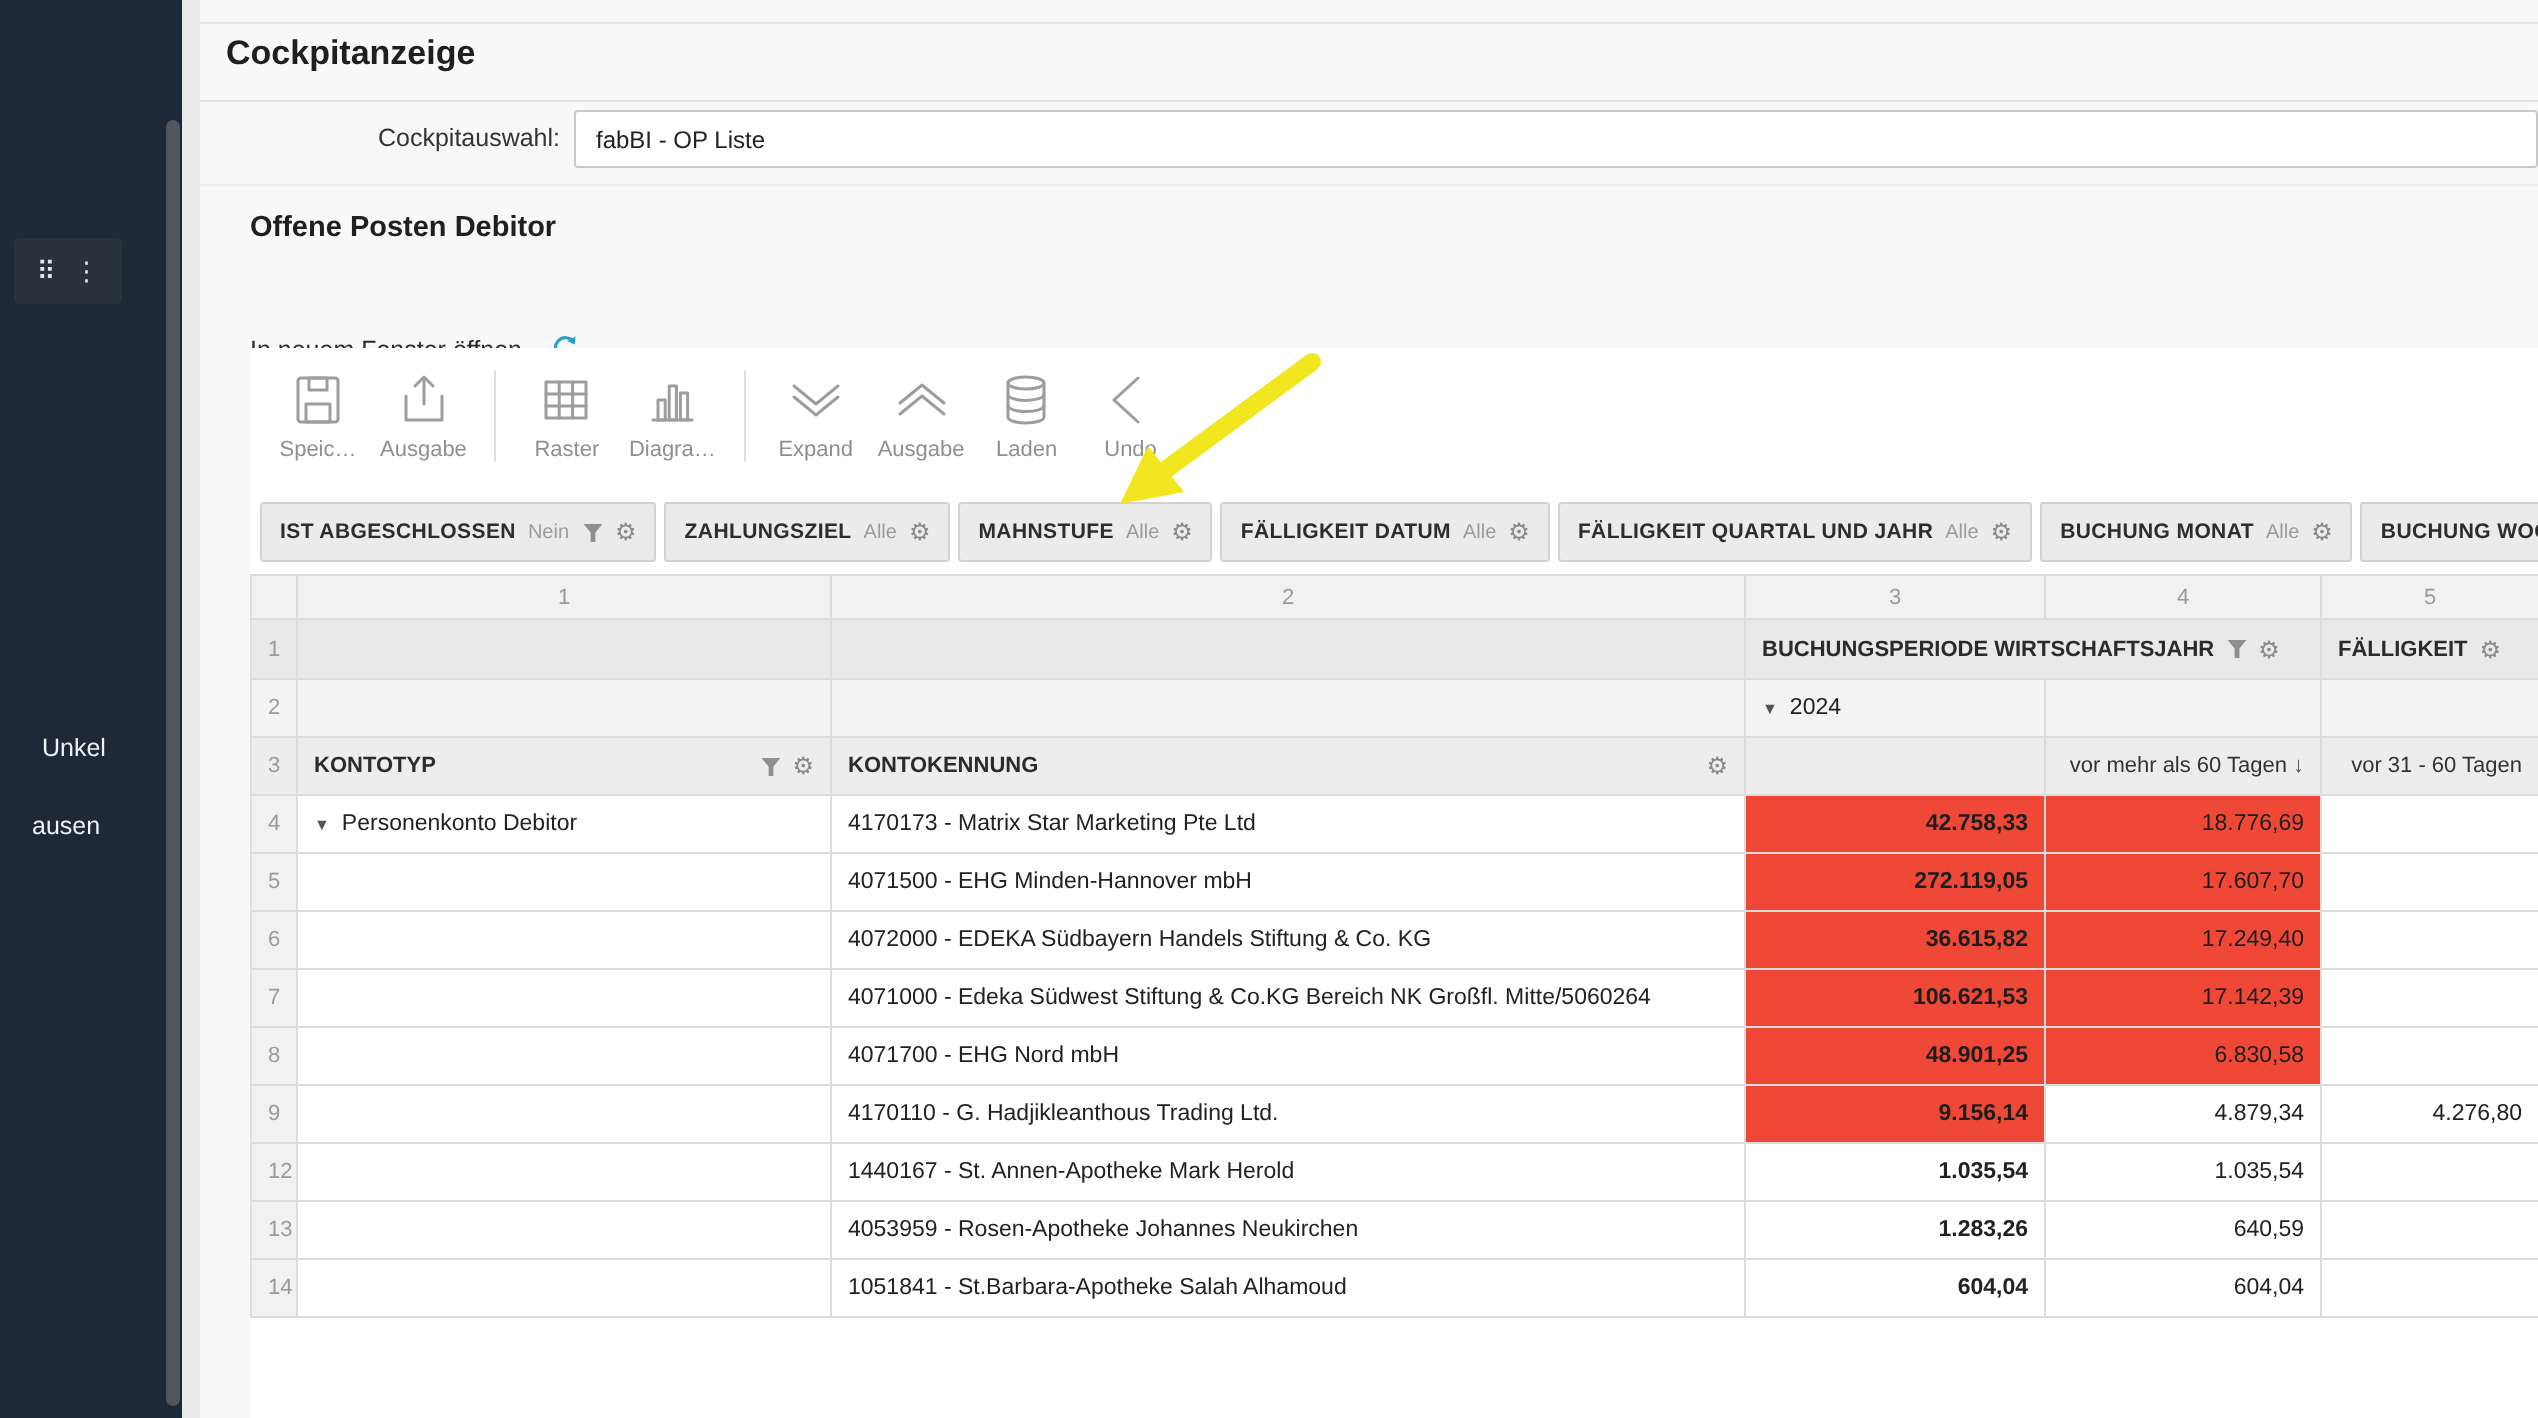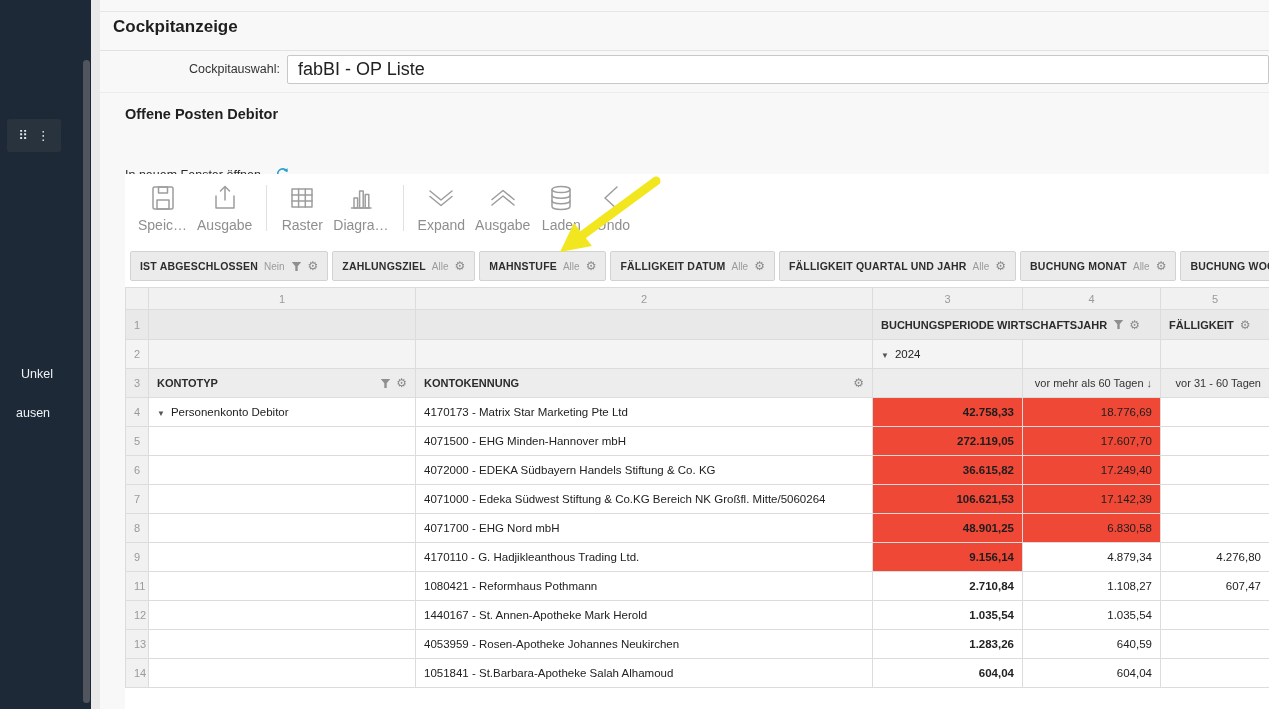--- a/index.html
+++ b/index.html
@@ -20,35 +20,35 @@
   .gap-strip { position:absolute; left:91px; top:0; width:9px; height:709px; background:#e9e9e9; }
 
   
   .panel { position:absolute; left:100px; top:0; width:1169px; height:709px; background:#f8f8f8; }
   .panel-topline { position:absolute; left:0; right:0; top:11px; height:1px; background:#e6e6e6; }
   .page-title { position:absolute; left:13px; top:17px; font-size:17px; font-weight:bold; color:#1f1f1f; }
   .title-divider { position:absolute; left:0; right:0; top:50px; height:1px; background:#e2e2e2; }
 
   .cockpit-label { position:absolute; left:60px; top:62px; width:120px; text-align:right; font-size:12.5px; color:#333; }
   .cockpit-input { position:absolute; left:187px; top:55px; right:0; height:29px; border:1px solid #c8c8c8; background:#fff;
-                   font-family:inherit; font-size:18px; color:#222; padding:0 10px; border-radius:2px; }
+                   font-family:inherit; font-size:12px; color:#222; padding:0 10px; border-radius:2px; }
   .select-divider { position:absolute; left:0; right:0; top:92px; height:1px; background:#ececec; }
 
   .section-title { position:absolute; left:25px; top:106px; font-size:14.5px; font-weight:bold; color:#1f1f1f; }
   .open-row { position:absolute; left:25px; top:151px; display:flex; align-items:center; gap:14px;margin-top:16px; }
   .open-link { font-size:12.5px; color:#2b2b2b; cursor:pointer; }
   .refresh-icon svg { display:block; }
 
   
   .card { position:absolute; left:25px; top:174px; width:1144px; height:535px; background:#fff; overflow:hidden; }
 
   .toolbar { position:absolute; left:0; top:0; right:0; height:68px; display:flex; align-items:center; padding:4px 8px; background:#fff; }
   .tb-btn { display:flex; flex-direction:column; align-items:center; justify-content:flex-end; gap:4px; min-width:52px;
             padding:4px 5px; cursor:pointer; border-radius:2px; }
-  .tb-label { font-size:14px; color:#8f8f8f; white-space:nowrap; }
+  .tb-label { font-size:11px; color:#8f8f8f; white-space:nowrap; }
   .tb-icon svg { display:block; }
   .tb-sep { width:1px; height:46px; background:#e0e0e0; margin:0 9px; }
 
   .chips-row { position:absolute; left:5px; top:77px; right:0; height:31px; display:flex; gap:4px; overflow:hidden; }
   .chip { display:flex; align-items:center; gap:6px; background:#ebebeb; border:1px solid #d2d2d2; border-radius:2px;
           height:30px; padding:0 9px; white-space:nowrap; cursor:pointer; }
   .chip-label { font-size:10.5px; font-weight:bold; color:#2d2d2d; letter-spacing:.2px; }
   .chip-value { font-size:10px; color:#9b9b9b; }
   .chip-gear { font-size:12px; color:#8a8a8a; line-height:1; }
   .chip-funnel svg { display:block; }
@@ -362,28 +362,20 @@
               </tr>
               <tr>
                 <td class="rn">9</td>
                 <td></td>
                 <td class="c-account">4170110 - G. Hadjikleanthous Trading Ltd.</td>
                 <td class="c-val bold cell-red">9.156,14</td>
                 <td class="c-val">4.879,34</td>
                 <td class="c-val">4.276,80</td>
               </tr>
               <tr>
-                <td class="rn">11</td>
-                <td></td>
-                <td class="c-account">1080421 - Reformhaus Pothmann</td>
-                <td class="c-val bold">2.710,84</td>
-                <td class="c-val">1.108,27</td>
-                <td class="c-val">607,47</td>
-              </tr>
-              <tr>
                 <td class="rn">12</td>
                 <td></td>
                 <td class="c-account">1440167 - St. Annen-Apotheke Mark Herold</td>
                 <td class="c-val bold">1.035,54</td>
                 <td class="c-val">1.035,54</td>
                 <td class="c-val"></td>
               </tr>
               <tr>
                 <td class="rn">13</td>
                 <td></td>

